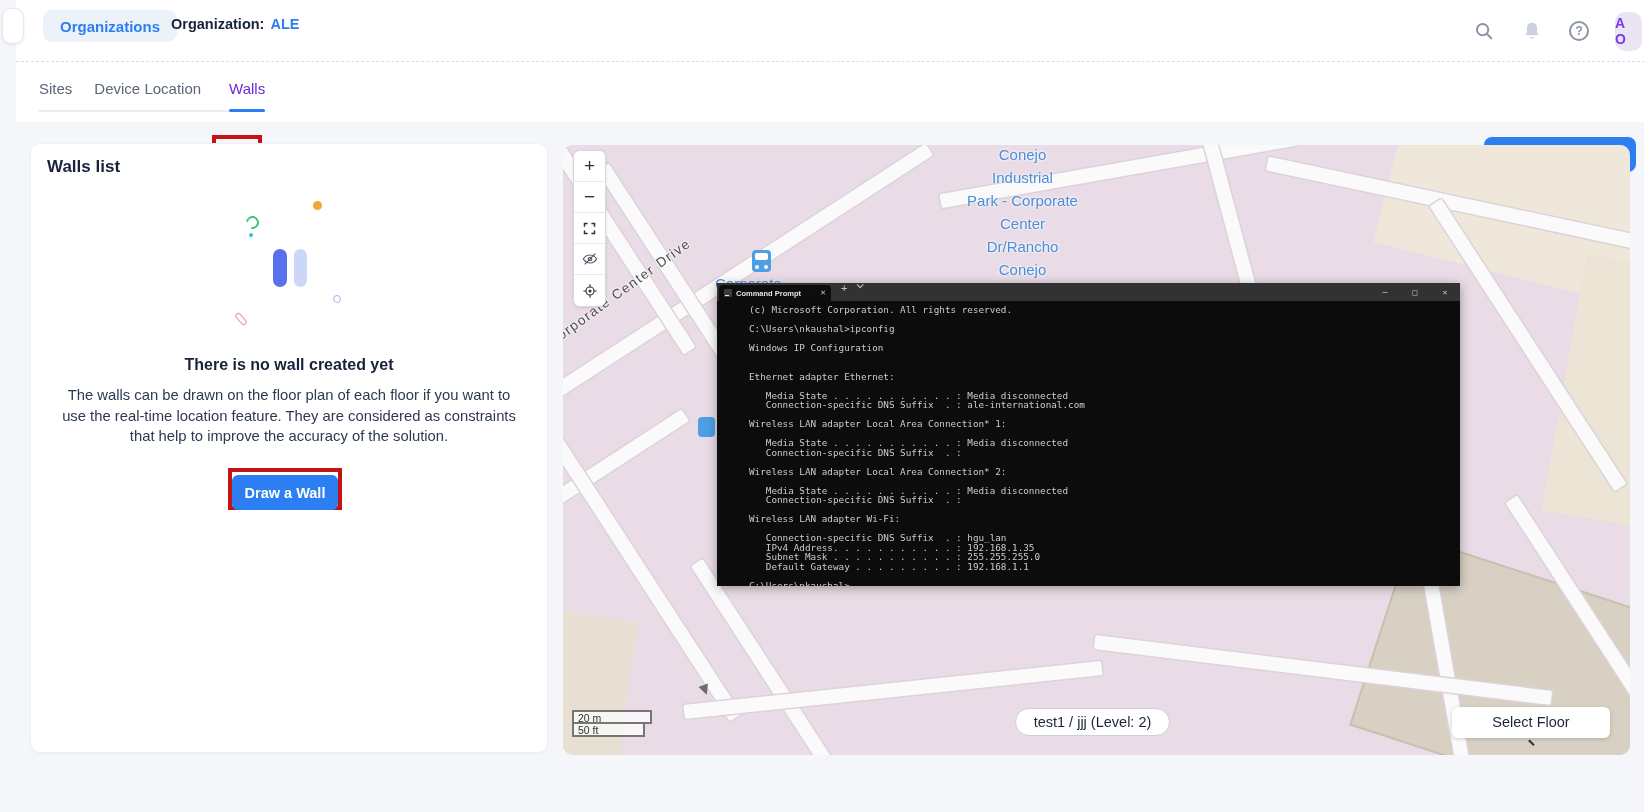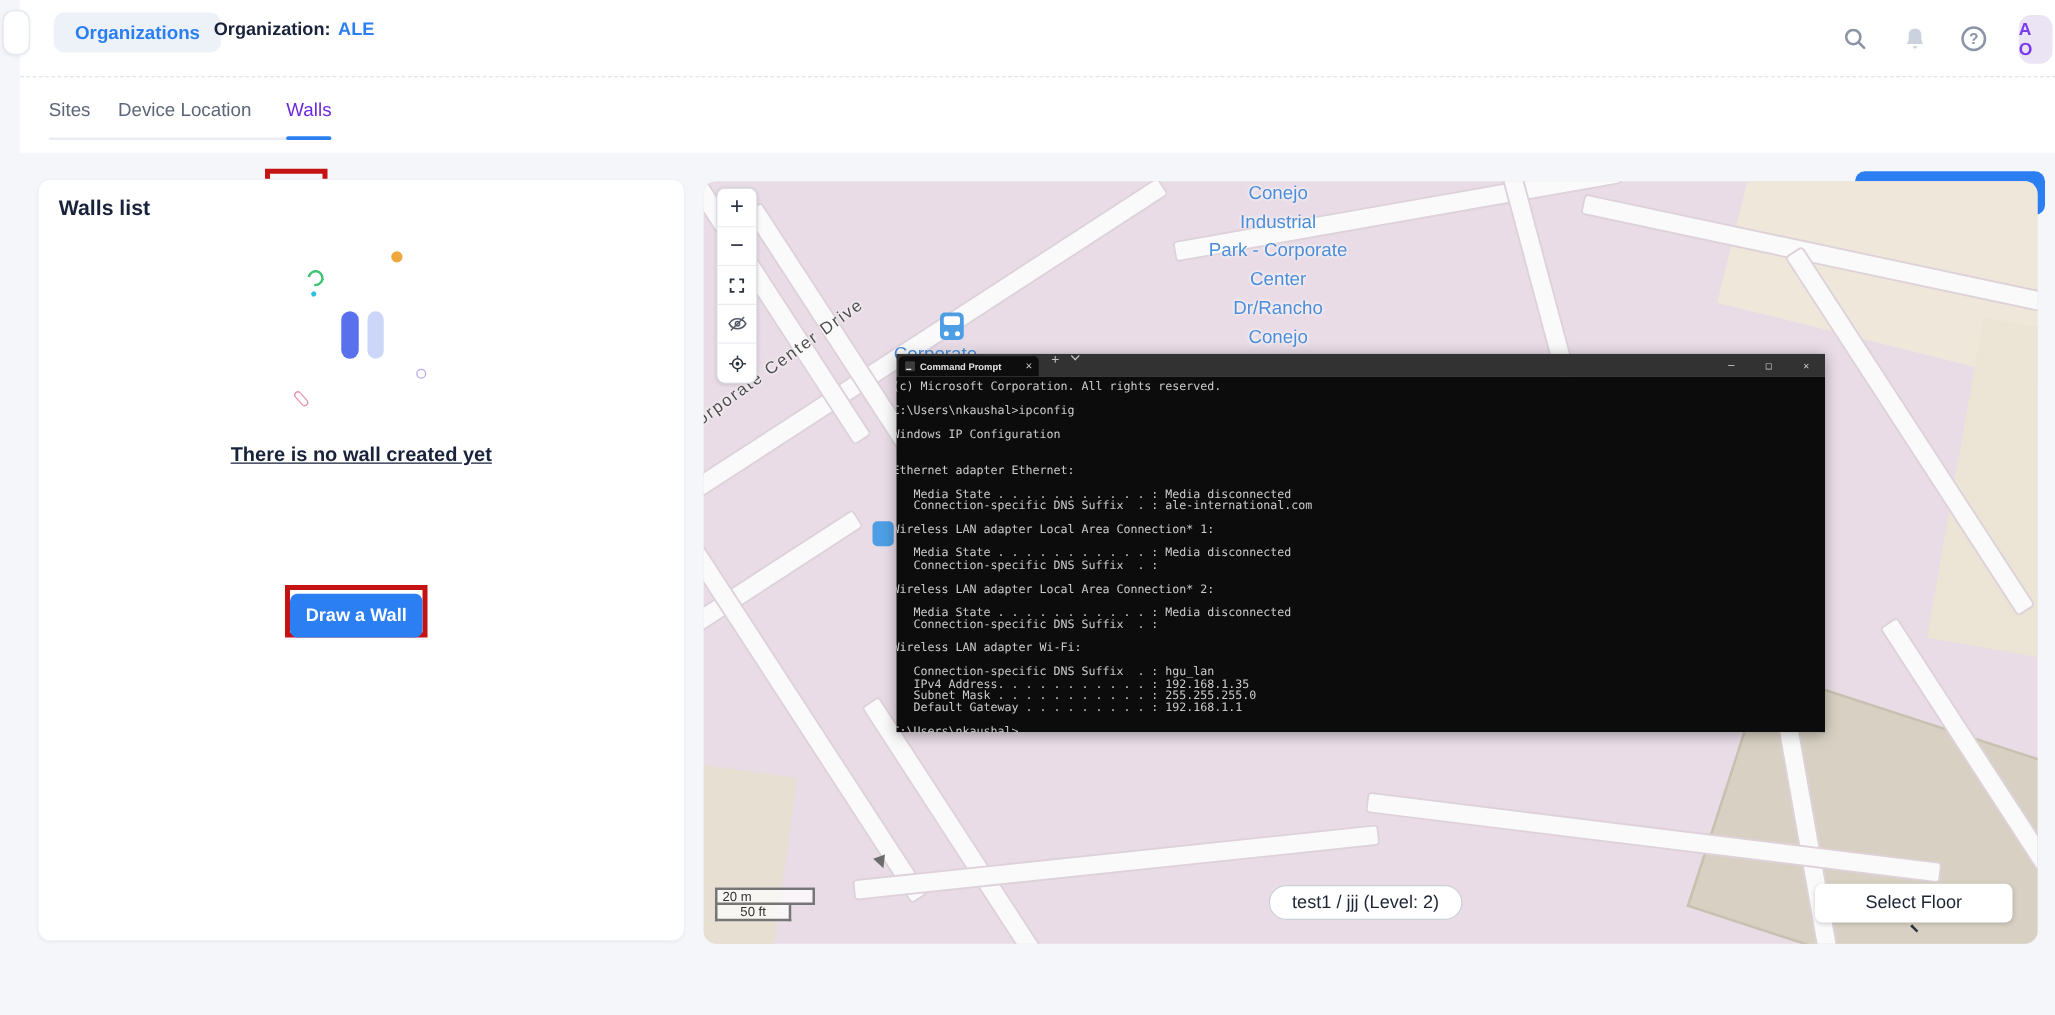--- a/index.html
+++ b/index.html
@@ -31,21 +31,21 @@
   .walls-card { position:absolute; left:30px; top:143px; width:518px; height:610px; background:#fff; border:1px solid #eef1f5; border-radius:10px; box-shadow:0 1px 2px rgba(25,35,60,.04); }
   .walls-title { position:absolute; left:16px; top:13px; font-size:17px; font-weight:700; color:#18223a; }
   .illu { position:absolute; left:0; top:0; width:100%; height:100%; }
   .dot-orange { position:absolute; left:282px; top:57px; width:9px; height:9px; border-radius:50%; background:#eda73b; }
   .swirl { position:absolute; left:215px; top:72px; width:13px; height:13px; border:2px solid #3fc473; border-radius:50%; border-left-color:transparent; transform:rotate(-35deg); }
   .swirl::after { content:""; position:absolute; left:-6px; top:12px; width:4px; height:4px; border-radius:50%; background:#29c3e2; }
   .bar-blue { position:absolute; left:242px; top:105px; width:14px; height:38px; border-radius:7px; background:#5a71ee; }
   .bar-light { position:absolute; left:263px; top:105px; width:13px; height:38px; border-radius:7px; background:#ccd6f8; }
   .ring-purple { position:absolute; left:302px; top:151px; width:8px; height:8px; border:1.5px solid #b9a8e8; border-radius:50%; }
   .pink-dash { position:absolute; left:207px; top:168px; width:6px; height:14px; border:1.5px solid #e893ac; border-radius:4px; transform:rotate(-42deg); }
-  .empty-title { position:absolute; left:0; top:212px; width:100%; text-align:center; font-size:16px; font-weight:700; color:#18223a;text-decoration:underline; }
+  .empty-title { position:absolute; left:0; top:212px; width:100%; text-align:center; font-size:16px; font-weight:700; color:#18223a; }
   .empty-desc { position:absolute; left:50%; transform:translateX(-50%); top:241px; width:466px; text-align:center; font-size:14.8px; line-height:20.6px; color:#2e3950; }
   .draw-redbox { position:absolute; left:197px; top:324px; width:114px; height:42px; border:4px solid #c51212; }
   .draw-btn { display:block; margin:3px auto 0; width:106px; height:35px; background:#2b7ff2; color:#fff; border:none; border-radius:6px; font-size:14.5px; font-weight:700; cursor:pointer; }
 
   
   .map { position:absolute; left:563px; top:145px; width:1067px; height:610px; border-radius:10px; overflow:hidden; background:#e9dce6; cursor:grab; }
   .patch { position:absolute; }
   .st { position:absolute; height:14px; background:#fbfafb; box-shadow:0 0 0 1.5px #ddd2da; border-radius:2px; }
   .area-label { position:absolute; left:377px; top:-2px; width:165px; text-align:center; font-size:15px; color:#4b8dd9; line-height:23px; white-space:pre-line; text-shadow:0 0 3px #fff,0 0 3px #fff; z-index:3; }
   .street-label { position:absolute; left:-30px; top:140px; transform:rotate(-36deg); transform-origin:center; font-size:13.5px; color:#4d4d4d; letter-spacing:1.5px; white-space:nowrap; text-shadow:0 0 3px #fff,0 0 3px #fff; z-index:3; }
@@ -65,28 +65,28 @@
   .term-titlebar { position:absolute; left:0; top:0; width:100%; height:18px; background:#323232; display:flex; align-items:flex-start; }
   .term-tab { margin-left:2px; margin-top:2px; width:112px; height:16px; background:#0d0d0d; border-radius:4px 4px 0 0; display:flex; align-items:center; padding:0 5px; gap:4px; }
   .term-tab-icon { width:8px; height:8px; background:#3c3c3c; border-radius:1px; position:relative; }
   .term-tab-icon::after { content:""; position:absolute; left:1px; bottom:1px; width:4px; height:1.5px; background:#e8e8e8; }
   .term-tab-title { flex:1; font-size:7.5px; font-weight:700; color:#e4e4e4; white-space:nowrap; overflow:hidden; }
   .term-tab-close { font-size:7px; color:#c4c4c4; }
   .term-newtab { margin-left:10px; font-size:11px; color:#c4c4c4; line-height:1; }
   .term-chev { margin-left:10px; width:5px; height:5px; border-right:1.2px solid #c4c4c4; border-bottom:1.2px solid #c4c4c4; transform:rotate(45deg) translateY(-1px); }
   .term-wincontrols { position:absolute; right:0; top:0; height:18px; display:flex; }
   .term-wc { width:30px; height:18px; display:flex; align-items:center; justify-content:center; font-size:8px; color:#c9c9c9; font-family:"DejaVu Sans Mono", monospace; }
-  .term-body { position:absolute; left:0; top:18px; width:100%; height:285px; background:#0c0c0c; }
+  .term-body { position:absolute; left:0; top:18px; width:100%; height:285px; background:#0c0c0c;padding-left:35px; }
   .term-body pre { margin:4px 0 0 -3px; font-family:"DejaVu Sans Mono", monospace; font-size:9.3px; line-height:9.5px; color:#cccccc; }
 
   
   .scalebar { position:absolute; left:9px; top:565px; z-index:6; font-size:10.5px; color:#333; }
   .scale-line { background:rgba(255,255,255,.7); border:2px solid #767676; padding:0 4px; height:14px; line-height:12px; }
   .scale-line.metric { width:80px; }
-  .scale-line.imperial { width:61px; border-top:none; height:13px;text-align:center; }
+  .scale-line.imperial { width:73px; border-top:none; height:13px; }
   .floor-pill { position:absolute; left:452px; top:563px; width:155px; height:28px; background:#fff; border:1.5px solid #ccd1d8; border-radius:15px; display:flex; align-items:center; justify-content:center; font-size:14.5px; color:#1c2536; z-index:6; }
   .select-floor { position:absolute; left:889px; top:562px; width:158px; height:31px; background:#fff; border:none; border-radius:6px; box-shadow:0 1px 4px rgba(0,0,0,.18); display:flex; align-items:center; justify-content:center; gap:9px; font-size:14.5px; color:#1c2536; cursor:pointer; z-index:6;flex-direction:column; }
   .chev-up { width:7px; height:7px; border-left:2px solid #2c3340; border-top:2px solid #2c3340; transform:rotate(45deg) translate(2px,2px); }
 </style>
 </head>
 <body>
 
 <div class="header">
   <div class="topbar">
     <div class="sidebar-edge"></div>
@@ -129,20 +129,21 @@
   <div class="walls-title">Walls list</div>
   <div class="illu">
     <span class="dot-orange"></span>
     <span class="swirl"></span>
     <span class="bar-blue"></span>
     <span class="bar-light"></span>
     <span class="ring-purple"></span>
     <span class="pink-dash"></span>
   </div>
   <div class="empty-title">There is no wall created yet</div>
+  <div class="empty-desc">The walls can be drawn on the floor plan of each floor if you want to use the real-time location feature. They are considered as constraints that help to improve the accuracy of the solution.</div>
   <div class="draw-redbox">
     <button class="draw-btn">Draw a Wall</button>
   </div>
 </div>
 
 <div class="map">
 
   <div class="patch" style="left:830px;top:-60px;width:330px;height:200px;background:#efe8da;transform:rotate(14deg);"></div>
   <div class="patch" style="left:1000px;top:120px;width:150px;height:260px;background:#ece4d4;transform:rotate(10deg);"></div>
   <div class="patch" style="left:810px;top:430px;width:290px;height:200px;background:#d8d1c3;border:2px solid #c8c0b0;transform:rotate(18deg);"></div>

